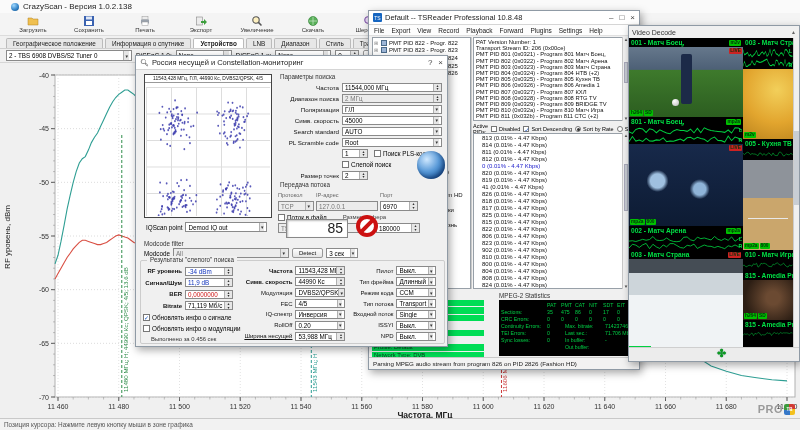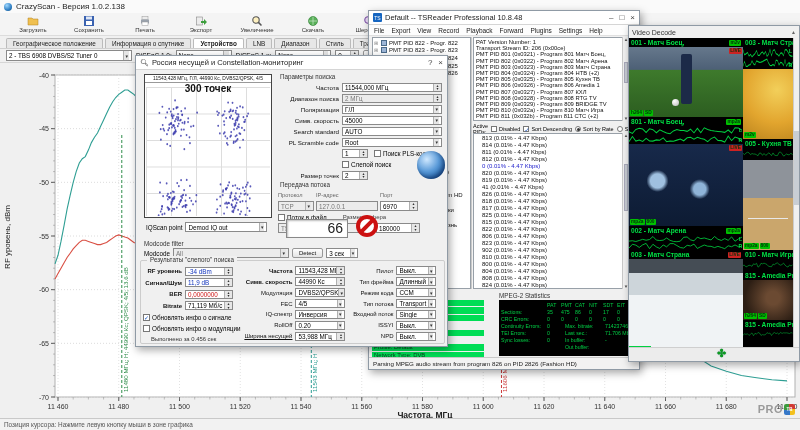--- a/index.html
+++ b/index.html
@@ -17,21 +17,21 @@
 .cb{display:inline-flex;align-items:center;gap:2px;font-size:6.3px;white-space:nowrap}
 .cb i{width:7px;height:7px;border:1px solid #777;background:#fff;font-style:normal;font-size:6px;line-height:6px;text-align:center;color:#1a56c4;flex:none}
 .cb.on i::before{content:"✓"}
 .cb.radio i{border-radius:50%}
 .cb.radio.on i::before{content:"";display:block;width:3px;height:3px;background:#333;border-radius:50%;margin:1px auto}
 .btn{background:linear-gradient(#fdfdfd,#e4e4e4);border:1px solid #979797;font-size:6.5px;padding:0 6px;border-radius:2px;height:13px;display:inline-flex;align-items:center;color:#111}
 .grp{border:1px solid #cccccc;border-radius:2px;position:relative}
 .grp>.leg{position:absolute;top:-5px;left:6px;background:#f0f0f0;padding:0 3px;font-size:6.3px;color:#333}
 
 #cs{position:absolute;inset:0;background:#f0f0f0}
-.cs-tbar{height:13px;display:flex;align-items:center;gap:4px;padding:0 4px;font-size:8px;color:#222;background:#fafafa}
+.cs-tbar{height:13px;display:flex;align-items:center;gap:4px;padding:0 11px;font-size:8px;color:#222;background:#fafafa}
 .cs-ball{width:8px;height:8px;border-radius:50%;background:radial-gradient(circle at 35% 30%,#9fd8ff,#2f7fc4 60%,#134d7e)}
 .cs-tools{height:23px;display:flex;align-items:flex-start;gap:2px;padding:1px 6px;border-bottom:1px solid #dcdcdc;background:#f4f4f4}
 .tbtn{width:54px;display:flex;flex-direction:column;align-items:center;font-size:6px;color:#333;padding-top:1px}
 .tbtn svg{width:12px;height:12px}
 .tbtn.dim{opacity:.45}
 .cs-tabs{display:flex;gap:2px;padding:2px 6px 0 6px;height:13px;border-bottom:1px solid #cfcfcf;background:#f0f0f0}
 .tab{padding:1px 6px;font-size:6.4px;border:1px solid #bbb;border-bottom:none;background:#e7e7e7;border-radius:2px 2px 0 0;color:#222}
 .tab.active{background:#fff;font-weight:bold}
 .cs-dev{height:14px;display:flex;align-items:center;gap:4px;padding:0 6px;font-size:6.5px;border-bottom:1px solid #d6d6d6;background:#f0f0f0}
 .cs-dev .ctrl{height:11px}
@@ -831,21 +831,20 @@
     <div class="tbar">
       <span style="font-size:7px">🔍︎</span>
       <span>Россия несущей и Constellation-мониторинг</span>
       <span class="wbtns">
         <span>?</span>
         <span>×</span>
       </span>
     </div>
     <div id="con-plot">
       <div class="ph">11543,428 МГц, Г/Л, 44990 Кс, DVBS2/QPSK, 4/5</div>
-      <div class="pts">300 точек</div>
       <div id="con-scatter">
           <svg viewBox="0 0 124 104" preserveAspectRatio="none">
             <circle cx="26.666872427983538" cy="25.097119341563786" r="0.9" fill="#3d3dae" opacity="0.85"></circle>
             <circle cx="32.74958847736626" cy="29.624279835390947" r="0.9" fill="#3d3dae" opacity="0.85"></circle>
             <circle cx="27.72119341563786" cy="23.040329218106997" r="0.9" fill="#3d3dae" opacity="0.85"></circle>
             <circle cx="27.581687242798356" cy="37.34526748971194" r="0.9" fill="#3d3dae" opacity="0.85"></circle>
             <circle cx="32.331069958847735" cy="24.53909465020576" r="0.9" fill="#3d3dae" opacity="0.85"></circle>
             <circle cx="25.96934156378601" cy="32.62181069958848" r="0.9" fill="#3d3dae" opacity="0.85"></circle>
             <circle cx="24.49650205761317" cy="29.593415637860083" r="0.9" fill="#3d3dae" opacity="0.85"></circle>
             <circle cx="27.912551440329217" cy="31.453909465020576" r="0.9" fill="#3d3dae" opacity="0.85"></circle>
@@ -1229,21 +1228,21 @@
           </span>
       </div>
     </div>
     <div id="con-globe"></div>
     <div id="con-iq">
       <span>IQScan point</span>
       <span class="ctrl combo" style="width:82px">
           <span>Demod IQ out</span>
         </span>
     </div>
-    <div id="con-q">66</div>
+    <div id="con-q">85</div>
     <div id="con-stop"></div>
     <div id="con-mf-title">Modcode filter</div>
     <div id="con-mf">
       <span>Modcode</span>
       <span class="ctrl combo dis" style="width:116px">
           <span>All</span>
         </span>
       <span class="btn" style="height:10px;font-size:6px">Detect</span>
       <span class="ctrl combo" style="width:32px">
           <span>3 сек</span>

